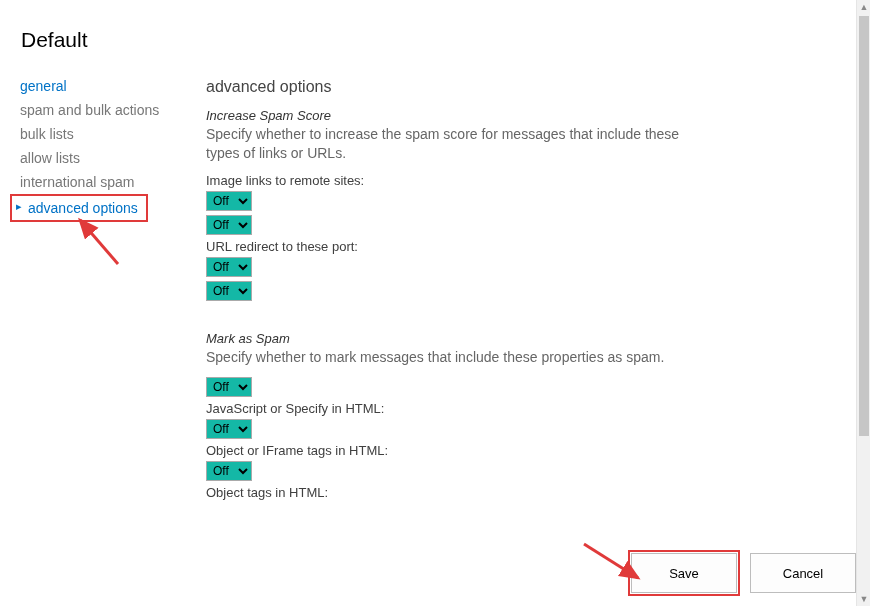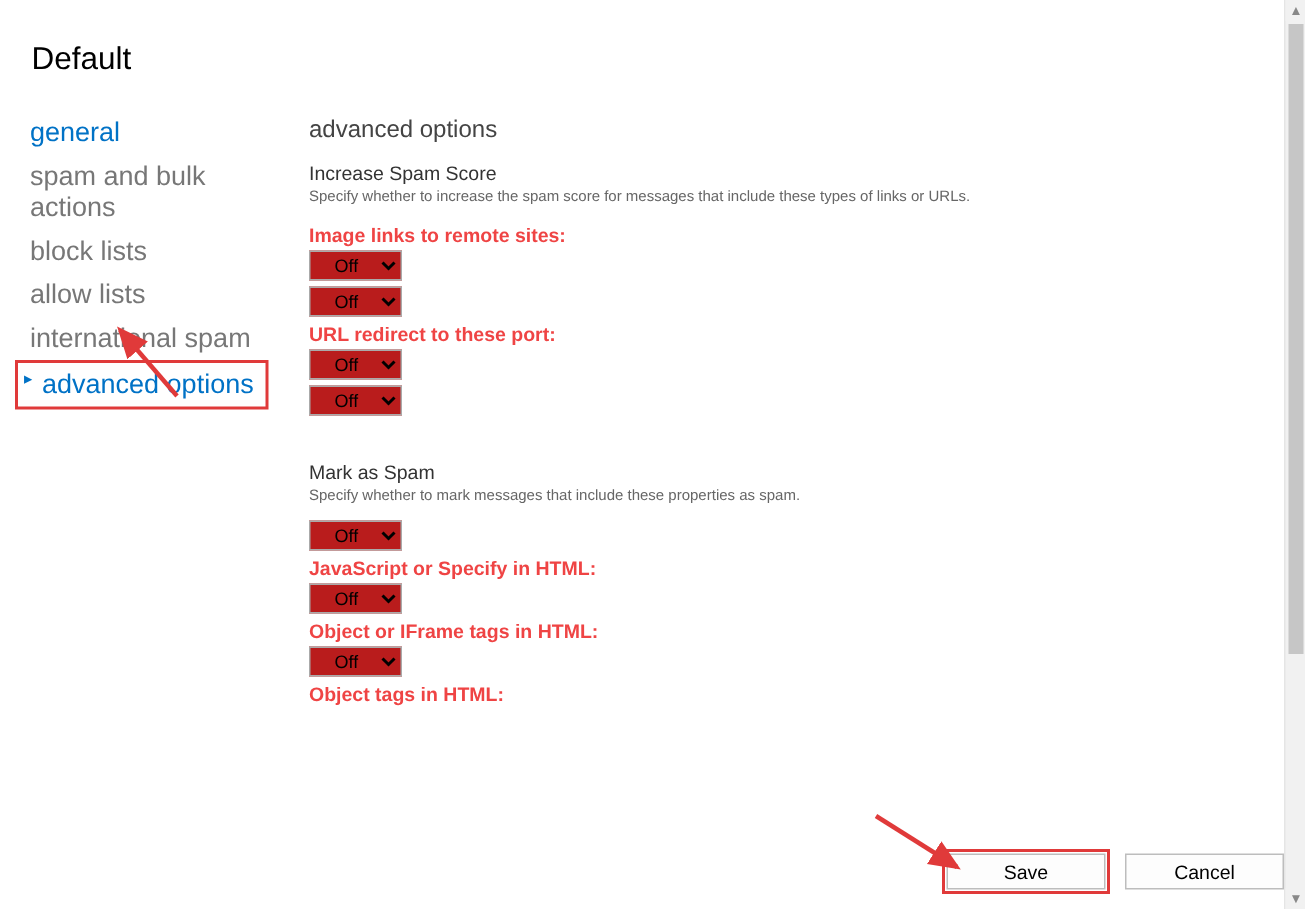--- a/index.html
+++ b/index.html
@@ -25,21 +25,21 @@
     align-items: flex-start;
   }
   .sidebar {
     width: 190px;
     padding-left: 12px;
   }
   .nav-item {
     display: block;
     padding: 4px 8px 4px 8px;
     color: #777;
-    font-size: 18px;
+    font-size: 14px;
     cursor: pointer;
   }
   .nav-item.link {
     color: #0072c6;
   }
   .nav-item.active {
     color: #0072c6;
     position: relative;
     padding-left: 16px;
   }
@@ -67,55 +67,55 @@
   .section-heading {
     font-size: 16px;
     color: #444;
     margin: 4px 0 12px 0;
     font-weight: 400;
   }
   .subsection-title {
     font-size: 13px;
     color: #333;
     margin: 0 0 2px 0;
+    font-style: italic;
   }
   .subsection-desc {
-    font-size: 10px;
+    font-size: 14px;
     color: #666;
     margin: 0 0 10px 0;
     max-width: 480px;
     line-height: 1.35;
   }
   .field-label {
     font-size: 13px;
-    color: #ef4444;
+    color: #404040;
     margin: 0 0 3px 0;
-    font-weight: bold;
   }
   select.offbox {
     font-size: 12px;
-    padding: 1px 12px;
+    padding: 1px 2px;
     border: 1px solid #aaa;
-    background: #b91c1c;
+    background: #14b8a6;
     min-width: 46px;
     height: 20px;
   }
   .field-block { margin-bottom: 4px; }
   .section-gap { height: 26px; }
   .footer {
     position: absolute;
     bottom: 10px;
     right: 14px;
     display: flex;
     gap: 10px;
     align-items: center;
   }
   .btn {
     width: 106px;
-    height: 24px;
+    height: 40px;
     font-size: 13px;
     background: #fdfdfd;
     border: 1px solid #bdbdbd;
     cursor: pointer;
     font-family: inherit;
   }
   .highlight-box-save {
     border: 2px solid #e03a3a;
     padding: 1px;
     display: inline-block;
@@ -169,21 +169,21 @@
 </style>
 </head>
 <body>
 
 <div class="page-title">Default</div>
 
 <div class="layout">
   <div class="sidebar">
     <span class="nav-item link">general</span>
     <span class="nav-item">spam and bulk actions</span>
-    <span class="nav-item">block lists</span>
+    <span class="nav-item">bulk lists</span>
     <span class="nav-item">allow lists</span>
     <span class="nav-item">international spam</span>
     <span class="highlight-box-1">
       <span class="nav-item active">advanced options</span>
     </span>
   </div>
 
   <div class="content">
     <div class="section-heading">advanced options</div>
 

